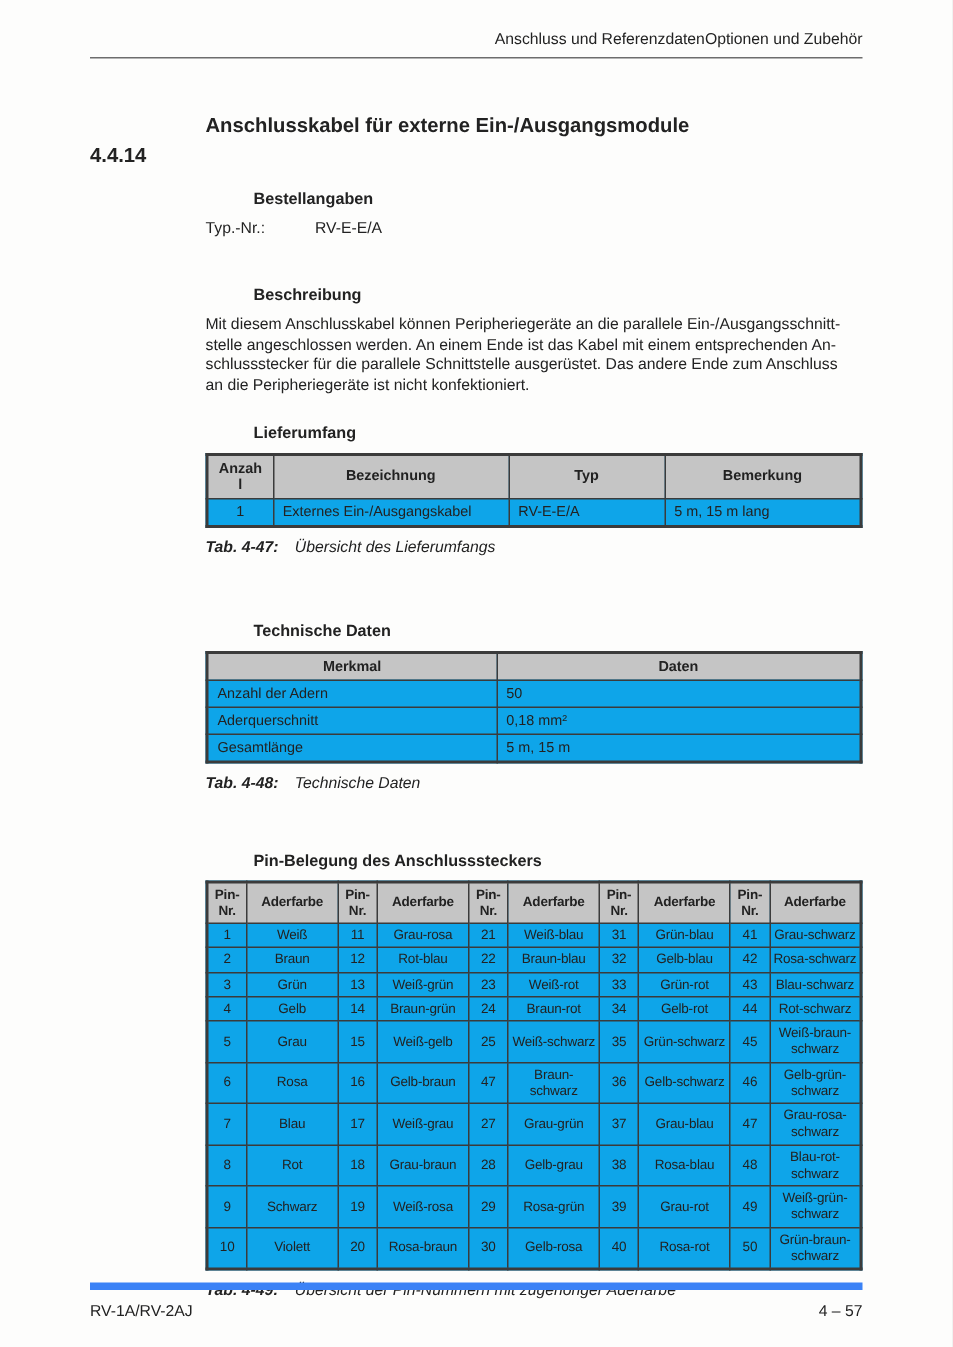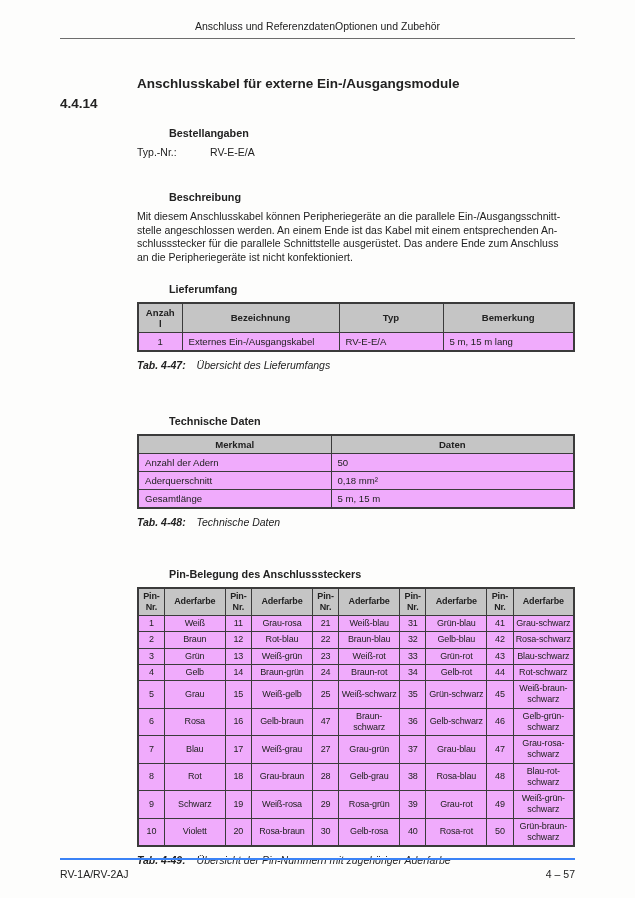--- a/index.html
+++ b/index.html
@@ -4,45 +4,45 @@
 <style>
   html,body{margin:0;padding:0;background:#e8e8e8;}
   .page{
     width:635px;height:898px;background:#fdfdfc;position:relative;
     font-family:"Liberation Sans","DejaVu Sans",sans-serif;color:#222;
     box-sizing:border-box;overflow:hidden;margin:0 auto;
   }
   
   .running-header{
     position:absolute;top:20px;left:60px;right:60px;
-    display:flex;justify-content:center;align-items:flex-end;
+    display:flex;justify-content:flex-end;align-items:flex-end;
     font-size:10.5px;padding-bottom:6px;border-bottom:1px solid #6d6d6d;
   }
   .running-footer{
     position:absolute;bottom:18px;left:60px;right:60px;
     display:flex;justify-content:space-between;
-    font-size:10.5px;padding-top:8px;border-top:2px solid #3b82f6;
+    font-size:10.5px;padding-top:8px;border-top:5px solid #3b82f6;
   }
   
   .content{position:absolute;top:76px;left:60px;right:60px;}
   .section-row{display:flex;margin-bottom:16px;}
   .section-number{width:77px;flex:0 0 77px;font-weight:bold;font-size:13.5px;margin-top:20px;}
   .section-title{font-weight:bold;font-size:13.5px;}
   .indent{margin-left:77px;}
   .block-heading{font-weight:bold;font-size:10.8px;margin:0 0 7px 0;padding-left:32px;}
   .kv-row{display:flex;font-size:10.5px;margin-bottom:0;align-items:center;}
   .kv-label{width:73px;flex:0 0 73px;}
   .paragraph{font-size:10.5px;line-height:1.3;white-space:pre-line;margin:0;}
   .mt-sec1{margin-top:33px;}
   .mt-sec2{margin-top:18px;}
   .mt-sec3{margin-top:44px;}
   .mt-sec4{margin-top:40px;}
   
   table{border-collapse:collapse;width:100%;table-layout:fixed;
-        border:2px solid #3b3b3b;background:#f0abfc;}
+        border:2px solid #3b3b3b;background:#0ea5e9;}
   th,td{border:1px solid #3b3b3b;padding:3px 6px;font-size:9.6px;
         vertical-align:middle;overflow-wrap:break-word;}
   th{background:#c5c5c5;font-weight:bold;text-align:center;white-space:pre-line;line-height:1.15;}
   .t-liefer th:first-child,.t-liefer td:first-child{text-align:center;}
   .t-pin th,.t-pin td{text-align:center;padding:2px 1px;font-size:9px;
         letter-spacing:-0.15px;line-height:1.25;}
   .caption{font-size:10.5px;margin-top:7px;}
   .caption .cap-label{font-weight:bold;font-style:italic;}
   .caption .cap-text{font-style:italic;margin-left:8px;}
 </style>

